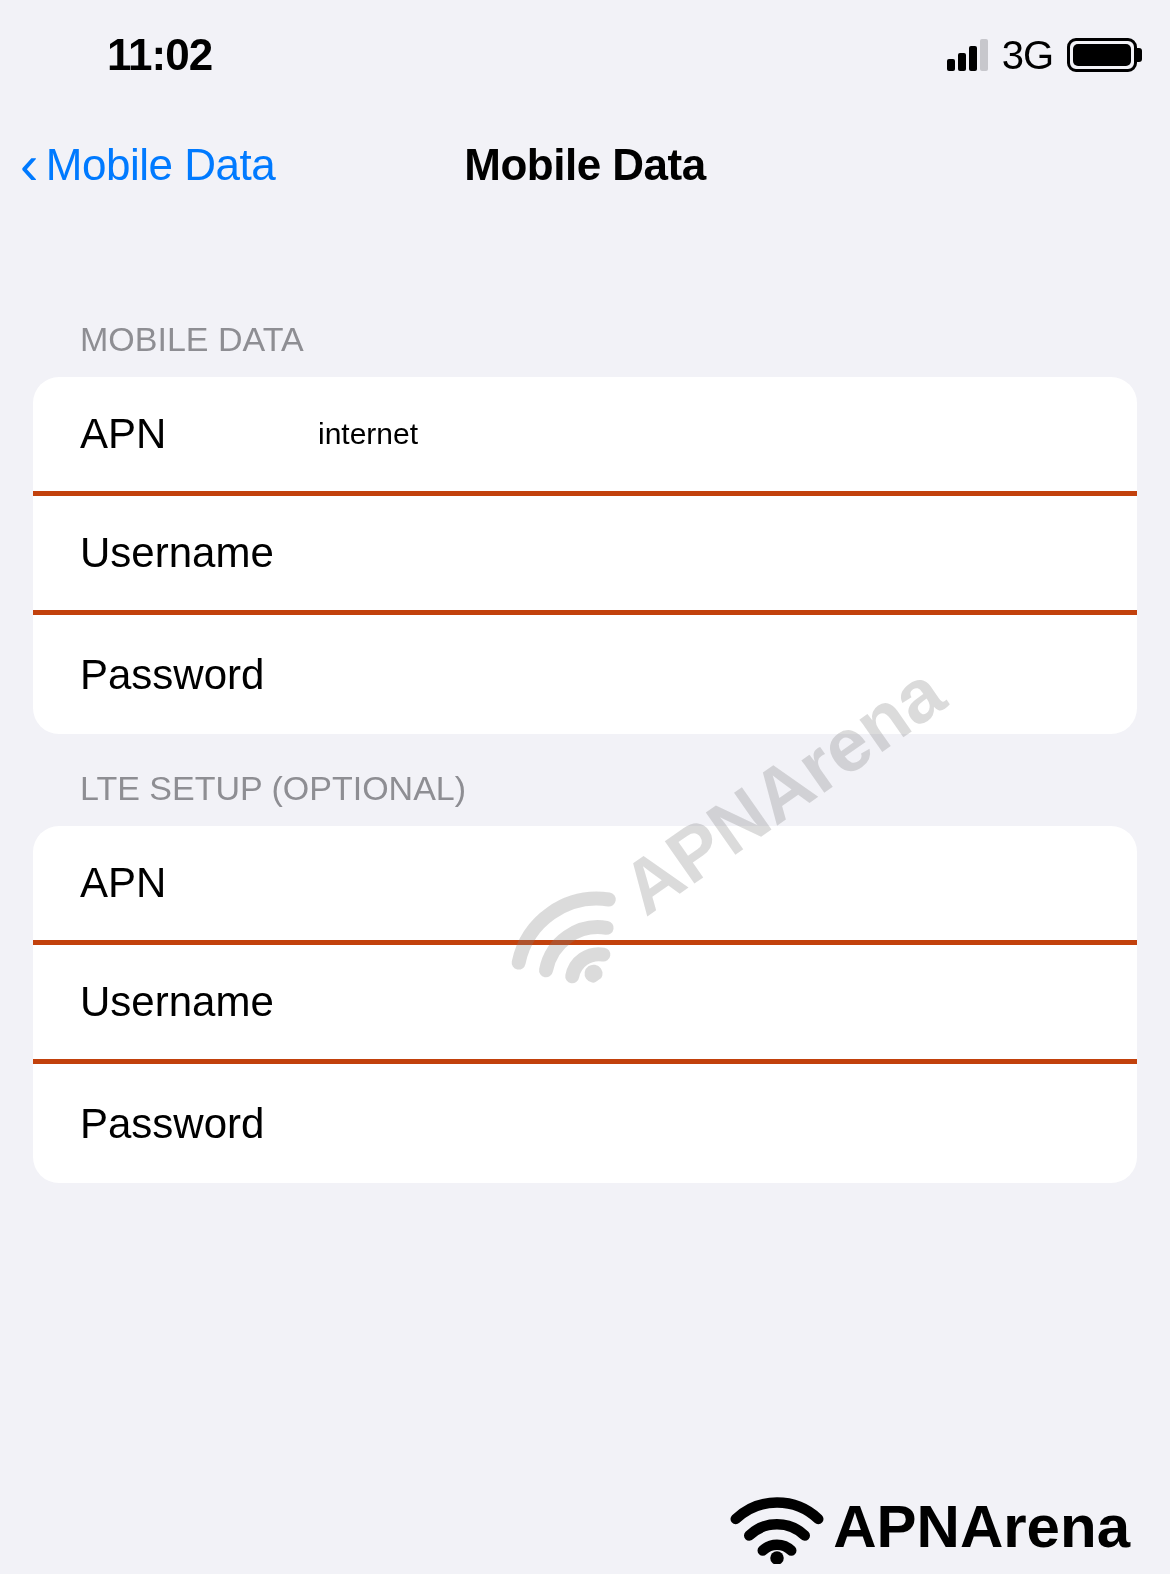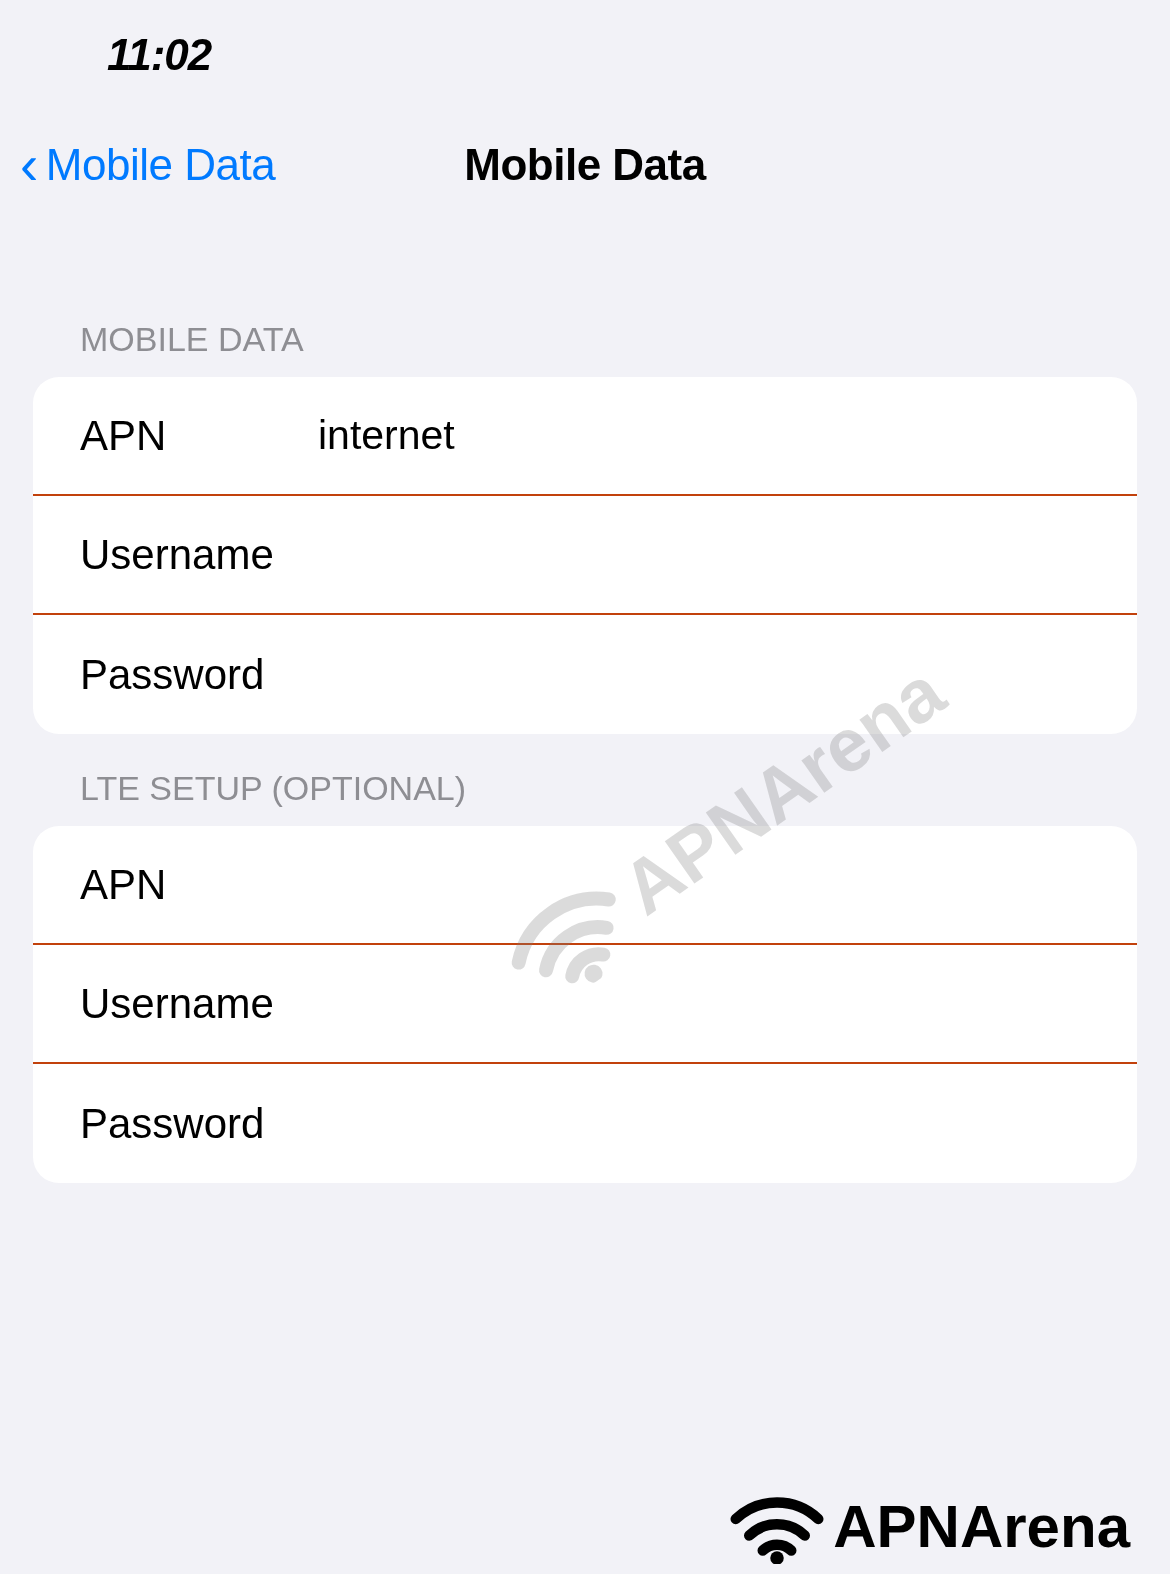--- a/index.html
+++ b/index.html
@@ -14,21 +14,20 @@
       background-color: #f2f2f7;
       position: relative;
       overflow: hidden;
     }
     .status-bar {
       display: flex;
       justify-content: space-between;
       align-items: center;
       height: 110px;
       padding: 0 33px 0 107px;
-      font-style: italic;
     }
     .status-time {
       font-size: 44px;
       font-weight: 600;
       color: #000;
       letter-spacing: -1px;
     }
     .status-right {
       display: flex;
       align-items: center;
@@ -131,37 +130,37 @@
     .settings-group {
       background-color: #fff;
       border-radius: 26px;
       overflow: hidden;
     }
     .settings-row {
       display: flex;
       align-items: center;
       height: 119px;
       padding: 0 47px;
-      border-bottom: 2px solid #c2410c;
+      border-bottom: 5px solid #c2410c;
     }
     .settings-row:last-child {
       border-bottom: none;
     }
     .row-label {
       width: 238px;
       font-size: 42px;
       font-weight: 400;
       color: #000;
       flex-shrink: 0;
     }
     .row-input {
       flex: 1;
       border: none;
       outline: none;
-      font-size: 41px;
+      font-size: 30px;
       font-weight: 400;
       color: #000;
       background: transparent;
     }
     .watermark-center {
       position: absolute;
       top: 780px;
       left: 470px;
       transform: rotate(-35deg);
       opacity: 0.28;
@@ -190,20 +189,32 @@
     }
     .wifi-svg {
       display: block;
     }
   </style>
 </head>
 <body>
 
 <div class="status-bar">
   <div class="status-time">11:02</div>
+  <div class="status-right">
+    <div class="signal-bars">
+      <span></span>
+        <span></span>
+        <span></span>
+        <span></span>
+    </div>
+    <div class="network-type">3G</div>
+    <div class="battery-icon">
+      <div class="battery-fill"></div>
+    </div>
+  </div>
 </div>
 
 <div class="nav-bar">
   <div class="back-button">
     <span class="back-chevron">‹</span>
     <span>Mobile Data</span>
   </div>
   <div class="nav-title">Mobile Data</div>
 </div>
 

